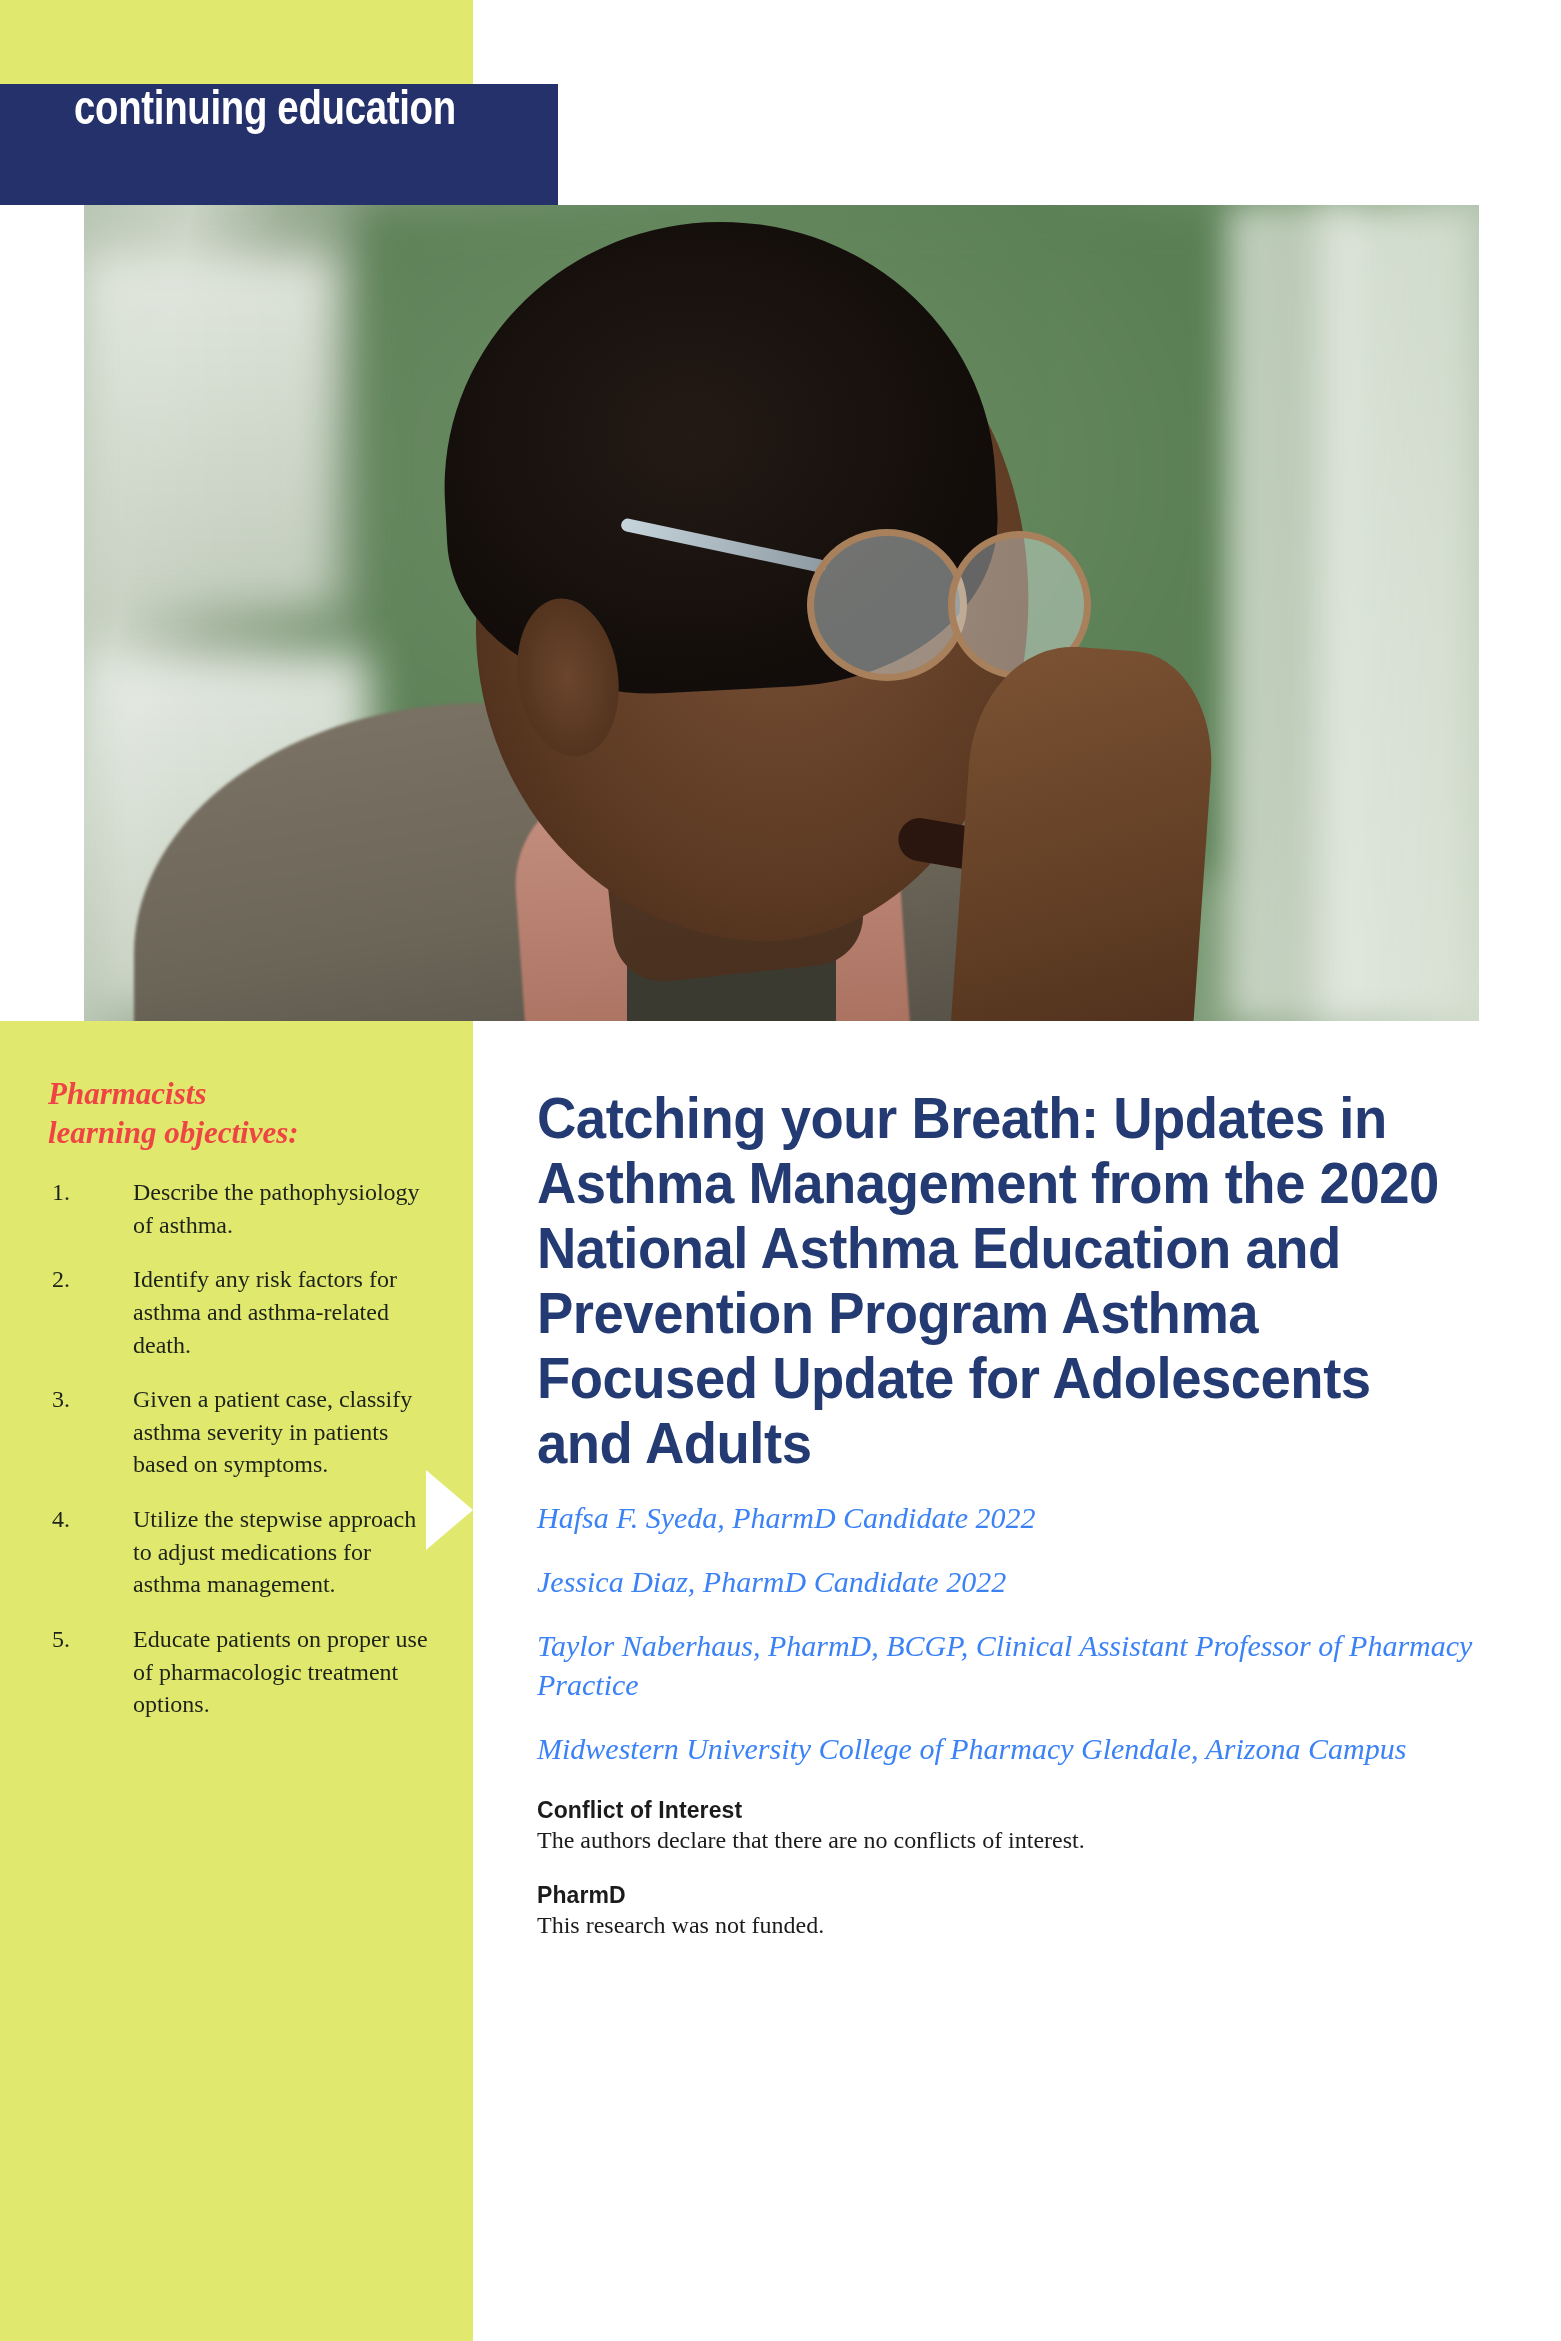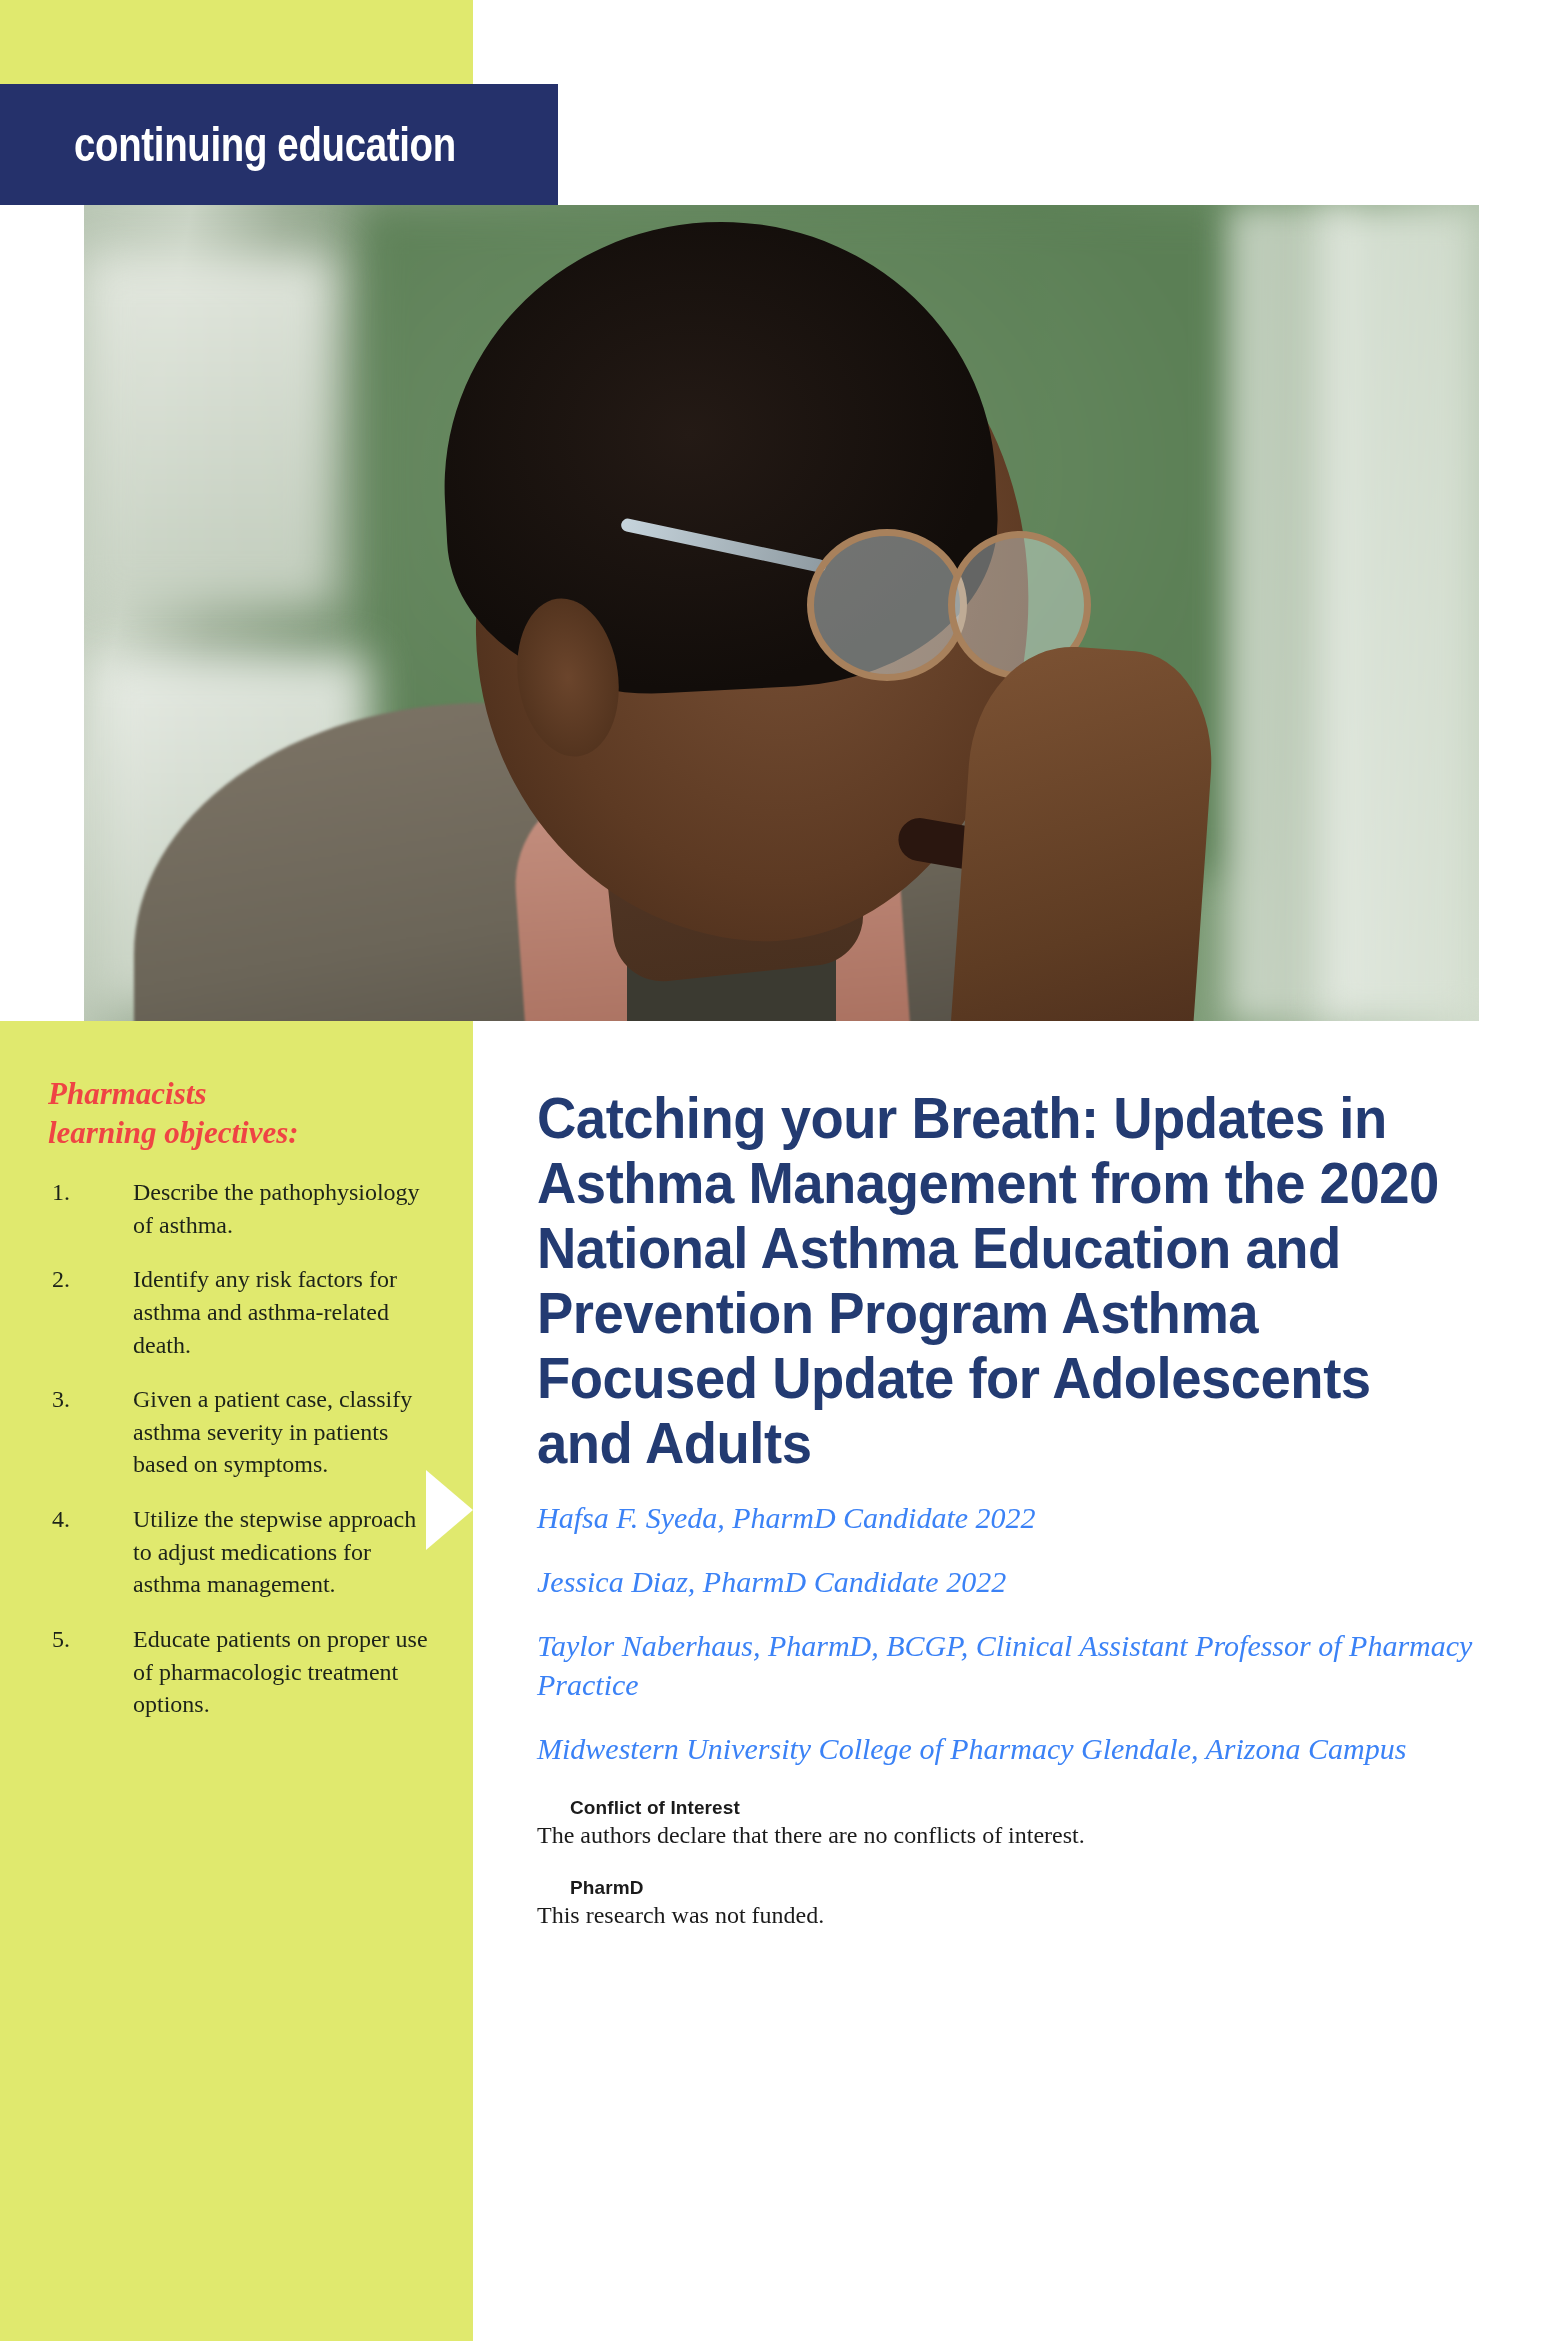--- a/index.html
+++ b/index.html
@@ -27,21 +27,21 @@
 
   
   .ce-banner {
     position: absolute;
     left: 0;
     top: 84px;
     width: 558px;
     height: 121px;
     background: #25316B;
     display: flex;
-    align-items: center;
+    align-items: flex-start;
     box-sizing: border-box;
     padding-left: 74px;
   }
   .ce-banner-label {
     color: #ffffff;
     font-family: "Liberation Sans Narrow", "Liberation Sans", sans-serif;
     font-weight: 700;
     font-size: 48px;
     letter-spacing: -0.4px;
     transform: scaleX(0.80);
@@ -292,25 +292,24 @@
     line-height: 1.30;
     color: #3b82f6;
     margin: 0 0 25px 0;
   }
   .byline.affiliation { margin-bottom: 28px; }
 
   .note-block { margin: 0 0 25px 0; }
   .note-label {
     font-family: "Liberation Sans Narrow", "Liberation Sans", sans-serif;
     font-weight: 700;
-    font-size: 19px;
+    font-size: 23px;
     line-height: 1.25;
     color: #1b1b1b;
     letter-spacing: 0.1px;
-    margin-left: 33px;
   }
   .note-text {
     font-family: "Liberation Serif", serif;
     font-size: 24px;
     line-height: 1.3;
     color: #1b1b1b;
   }
 </style>
 </head>
 <body>

